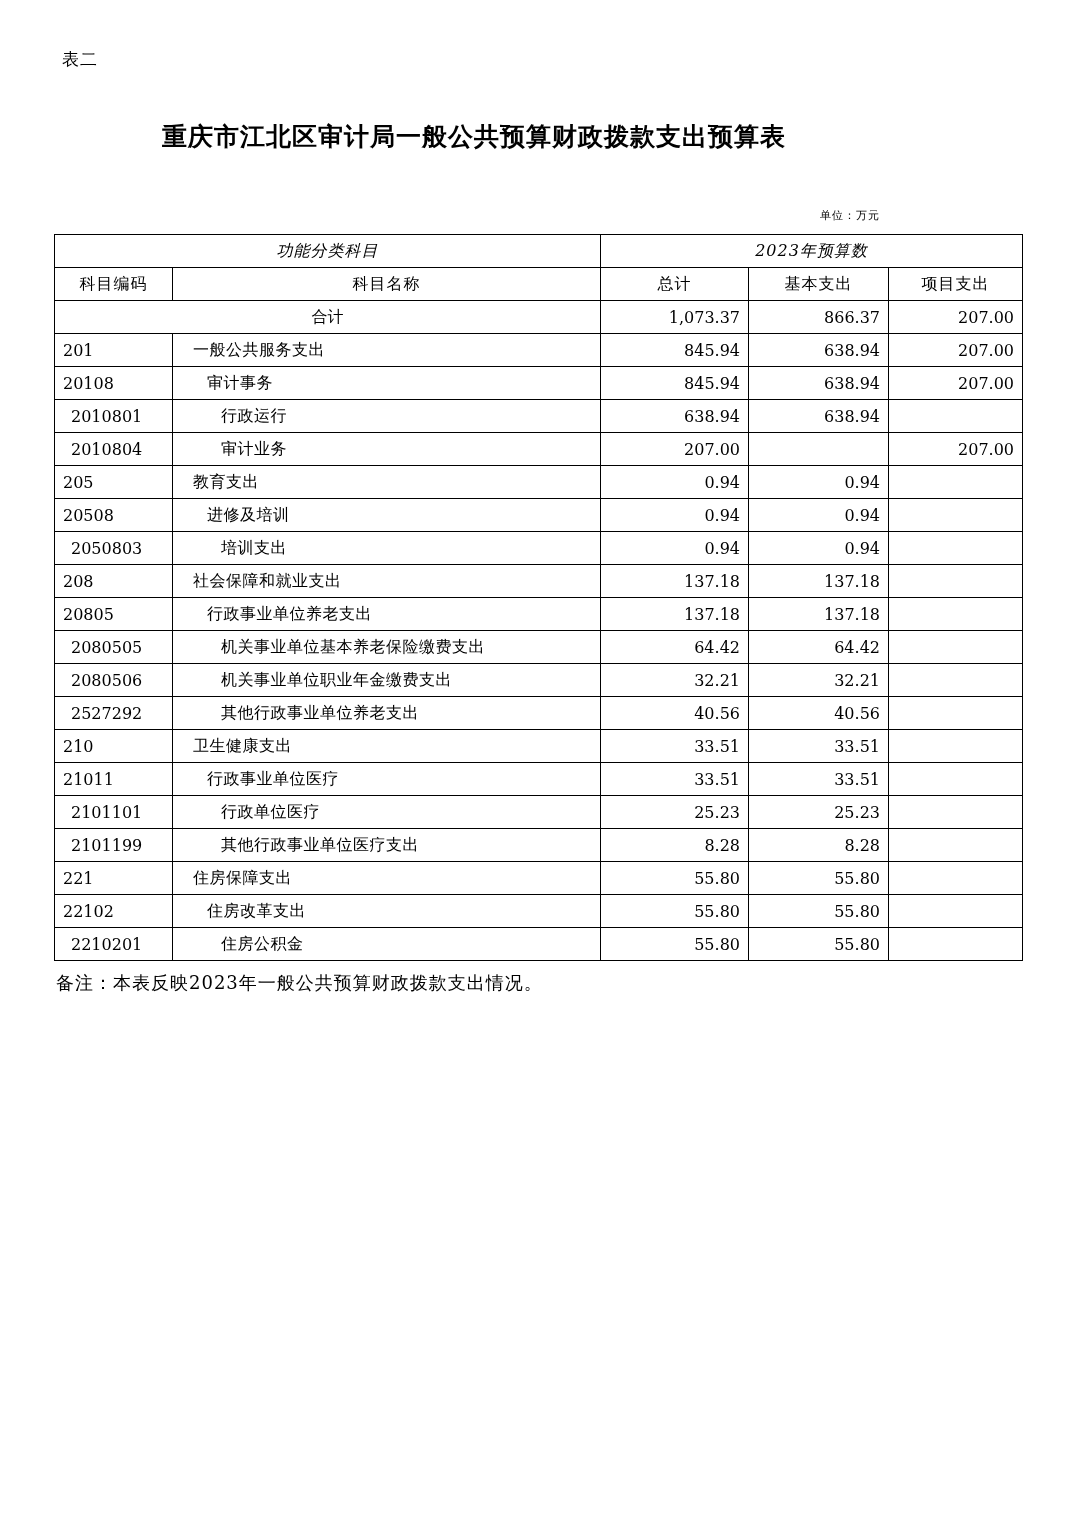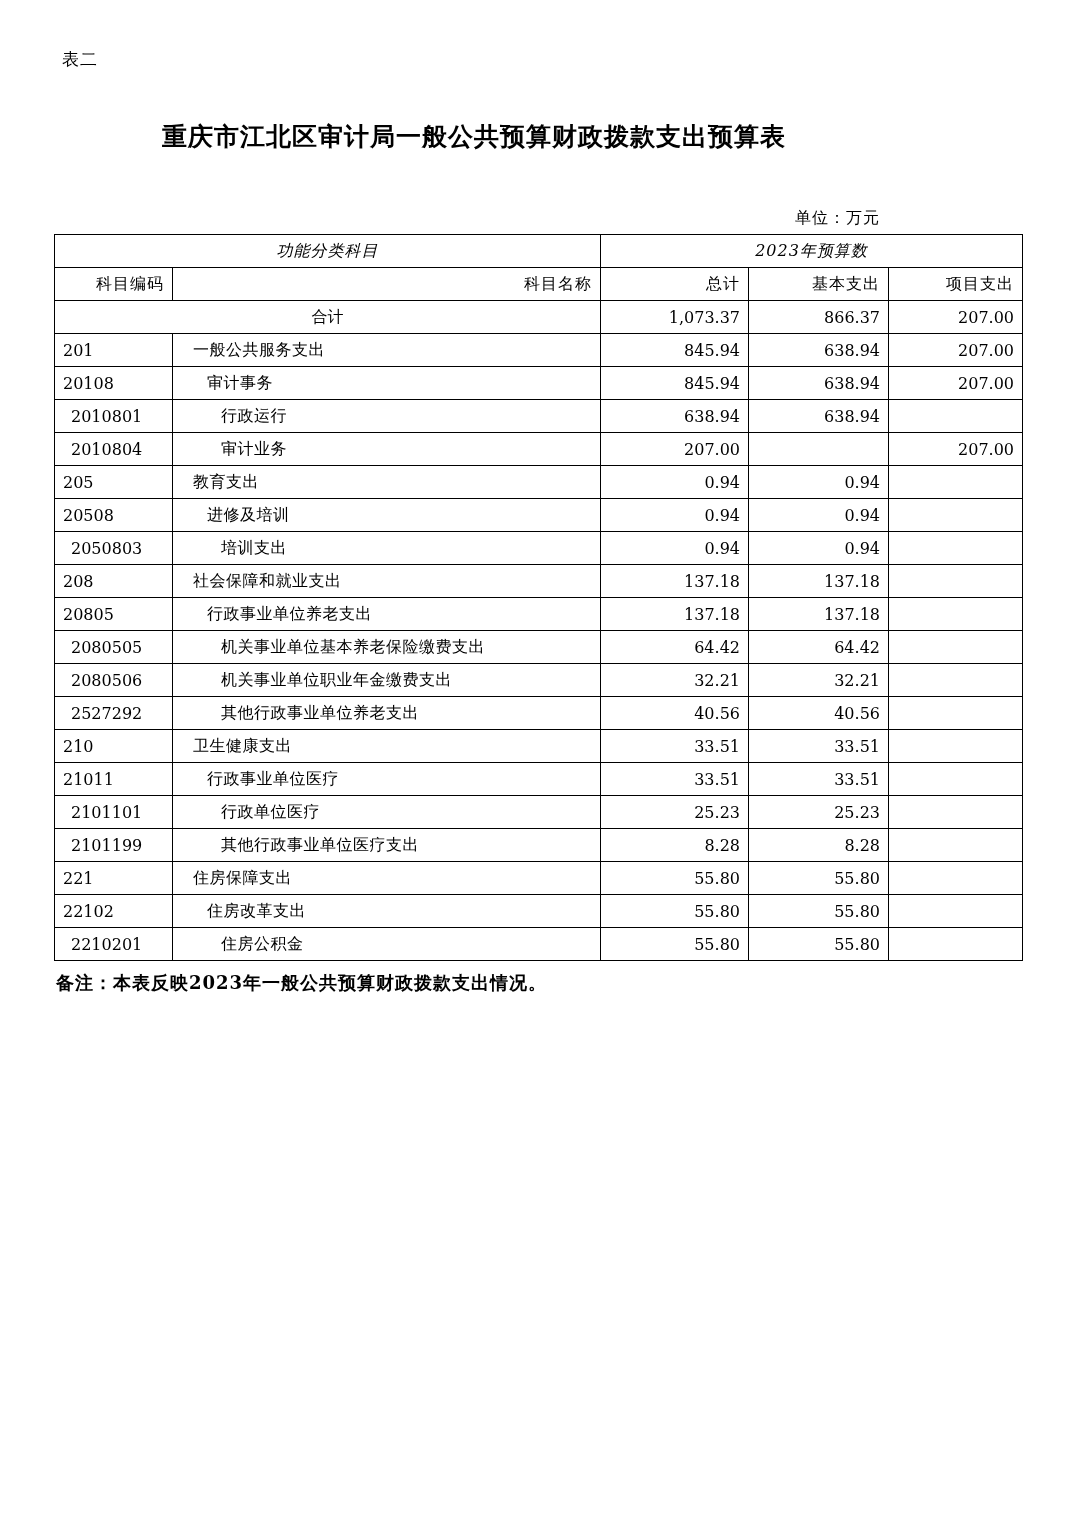--- a/index.html
+++ b/index.html
@@ -38,21 +38,21 @@
     text-align: center;
     font-size: 25px;
     font-weight: bold;
     letter-spacing: 1px;
     font-family: "DejaVu Serif", "Liberation Serif", serif;
   }
   .unit-note {
     position: absolute;
     right: 52px;
     top: 208px;
-    font-size: 16px;
+    font-size: 11px;
     letter-spacing: 1px;
   }
   .table-wrap {
     position: absolute;
     left: 54px;
     top: 234px;
     width: 968px;
   }
   table.budget {
     border-collapse: collapse;
@@ -69,21 +69,21 @@
     font-family: "DejaVu Serif", "Liberation Serif", serif;
   }
   .hdr-group {
     text-align: center;
     font-size: 19px;
     height: 56px;
     letter-spacing: 1px;
     font-style: italic;
   }
   .hdr-sub {
-    text-align: right;
+    text-align: center;
     font-size: 18px;
     height: 48px;
     letter-spacing: 1px;
   }
   .row-total td {
     font-weight: bold;
     font-size: 17px;
     height: 38px;
   }
   .c-code {
@@ -107,21 +107,20 @@
   .indent3 { padding-left: 48px !important; margin-top: 48px; }
   .code-ind1 { padding-left: 8px !important; }
   .code-ind2 { padding-left: 16px !important; }
   .footnote {
     position: absolute;
     left: 56px;
     width: 960px;
     font-size: 18px;
     letter-spacing: 1px;
     top: 1040px;
-    font-weight: bold;
   }
 </style>
 </head>
 <body>
 
 <div class="page">
 
   <div class="sheet-label">表二</div>
 
   <div class="doc-title">重庆市江北区审计局一般公共预算财政拨款支出预算表</div>

